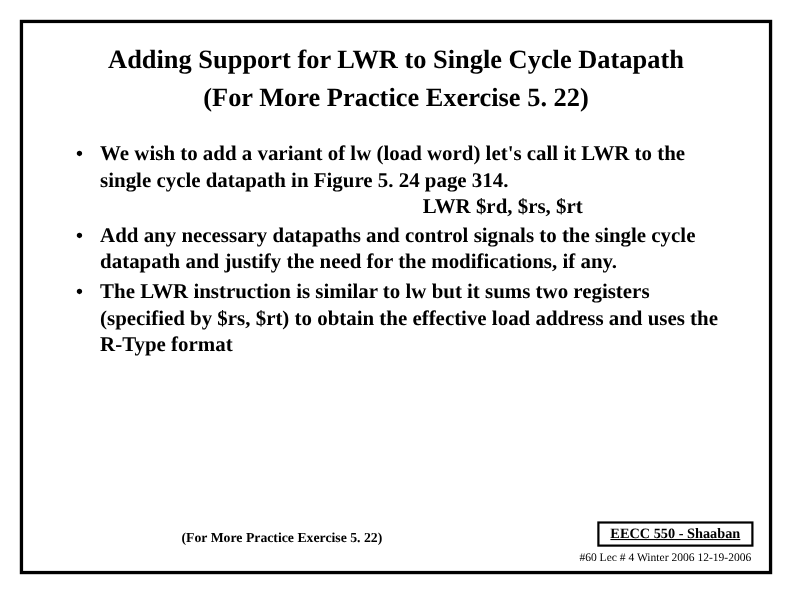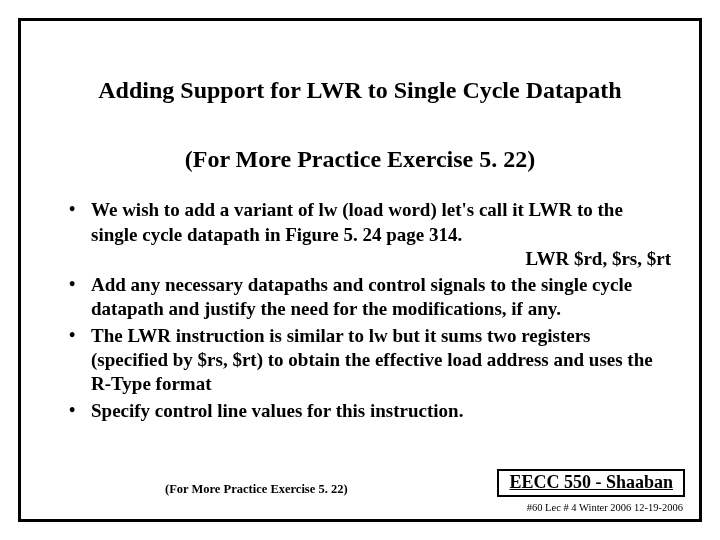--- a/index.html
+++ b/index.html
@@ -21,42 +21,41 @@
     background: #fff;
   }
   .title-block {
     text-align: center;
     padding-top: 18px;
   }
   .title-line {
     font-weight: bold;
     font-size: 24px;
     line-height: 1.4;
-    margin-top: 35px;
   }
   .bullets {
     padding: 22px 28px 0 70px;
   }
   .bullet {
     position: relative;
     font-size: 19px;
     font-weight: bold;
     line-height: 1.28;
     margin-bottom: 2px;
   }
   .bullet::before {
     content: "•";
     position: absolute;
     left: -22px;
     top: 0;
     font-size: 18px;
   }
   .indent {
     display: block;
-    text-align: right;
+    text-align: center;
     padding-left: 152px;
   }
   .footer-note {
     position: absolute;
     left: 144px;
     bottom: 22px;
     font-size: 12.5px;
     font-weight: bold;
   }
   .course-box {
@@ -74,21 +73,21 @@
     background: #000;
     z-index: -1;
   }
   .course-wrap {
     position: relative;
   }
   .course-inner {
     border: 2px solid #000;
     padding: 1px 10px 2px 10px;
     background: #fff;
-    font-size: 18px;
+    font-size: 13px;
     font-weight: bold;
     text-decoration: underline;
     white-space: nowrap;
   }
   .meta-line {
     position: absolute;
     right: 16px;
     bottom: 6px;
     font-size: 10.5px;
     font-weight: normal;
@@ -109,23 +108,20 @@
     <div class="bullet">
       <span>We wish to add  a variant of lw (load word)  let's call it LWR to the single cycle datapath in Figure 5. 24 page 314.</span>
       <span class="indent">LWR   $rd, $rs,  $rt</span>
     </div>
     <div class="bullet">
       <span>Add any necessary datapaths and control signals to the single cycle datapath and justify the need for the modifications, if any.</span>
     </div>
     <div class="bullet">
       <span>The LWR instruction is similar to lw but it sums two registers (specified by $rs, $rt) to obtain the effective load address and uses the R-Type format</span>
     </div>
-    <div class="bullet">
-      <span>Specify control line values for this instruction.</span>
-    </div>
   </div>
 
   <div class="footer-note">(For More Practice Exercise 5. 22)</div>
 
   <div class="course-box">
     <div class="course-wrap">
       <div class="course-shadow"></div>
       <div class="course-inner">EECC 550 - Shaaban</div>
     </div>
   </div>

